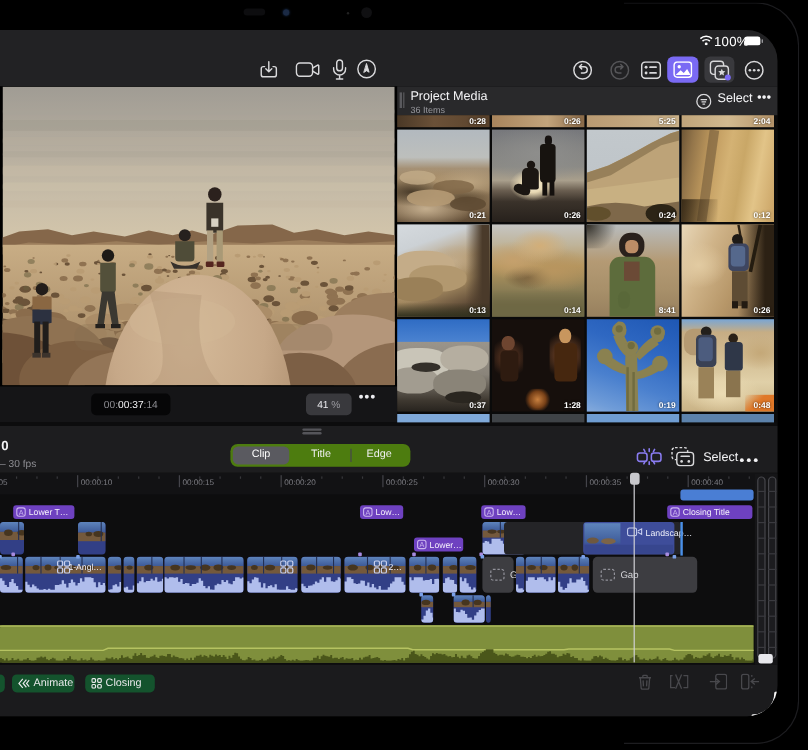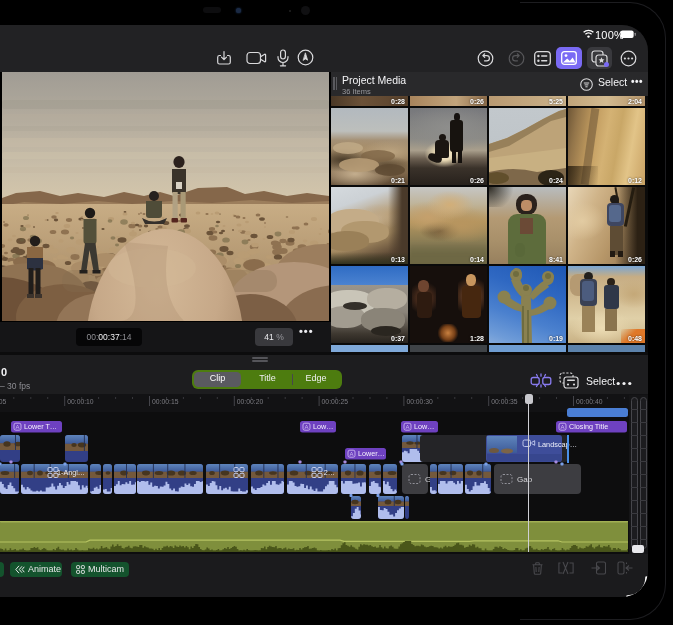--- a/index.html
+++ b/index.html
@@ -1181,21 +1181,21 @@
         </svg>
         <span style="margin-left:18px">Animate</span>
       </div>
       <div class="bbtn" style="left:71px;width:58px;">
         <svg class="abs" style="left:5px;top:3px" width="9" height="9" viewBox="0 0 9 9" fill="none" stroke="#e8e8ea" stroke-width="1">
           <rect x="0.6" y="0.6" width="3" height="3" rx="0.8"></rect>
             <rect x="5.4" y="0.6" width="3" height="3" rx="0.8"></rect>
           <rect x="0.6" y="5.4" width="3" height="3" rx="0.8"></rect>
             <rect x="5.4" y="5.4" width="3" height="3" rx="0.8"></rect>
         </svg>
-        <span style="margin-left:17px">Multicam</span>
+        <span style="margin-left:17px">Closing</span>
       </div>
       <svg class="abs" style="left:532px;top:8px" width="11" height="13" viewBox="0 0 11 13" fill="none" stroke="#48484c" stroke-width="1.1">
         <path d="M0.5 2.8 H10.5 M3.7 2.8 V1.4 A0.7 0.7 0 0 1 4.4 0.7 H6.6 A0.7 0.7 0 0 1 7.3 1.4 V2.8 M1.6 2.8 L2.3 11.4 A1 1 0 0 0 3.3 12.3 H7.7 A1 1 0 0 0 8.7 11.4 L9.4 2.8"></path>
         <path d="M3.9 5 L4.2 10 M7.1 5 L6.8 10"></path>
       </svg>
       <svg class="abs" style="left:558px;top:7px" width="16" height="14" viewBox="0 0 16 14" fill="none" stroke="#48484c" stroke-width="1.1">
         <path d="M2.5 2 H0.9 V12 H4.5 M11.5 2 H15.1 V12 H11.5"></path>
         <path d="M5 1 L10 13 M10 1 L5 13"></path>
       </svg>
       <svg class="abs" style="left:591px;top:7px" width="15" height="14" viewBox="0 0 15 14" fill="none" stroke="#48484c" stroke-width="1.1">

